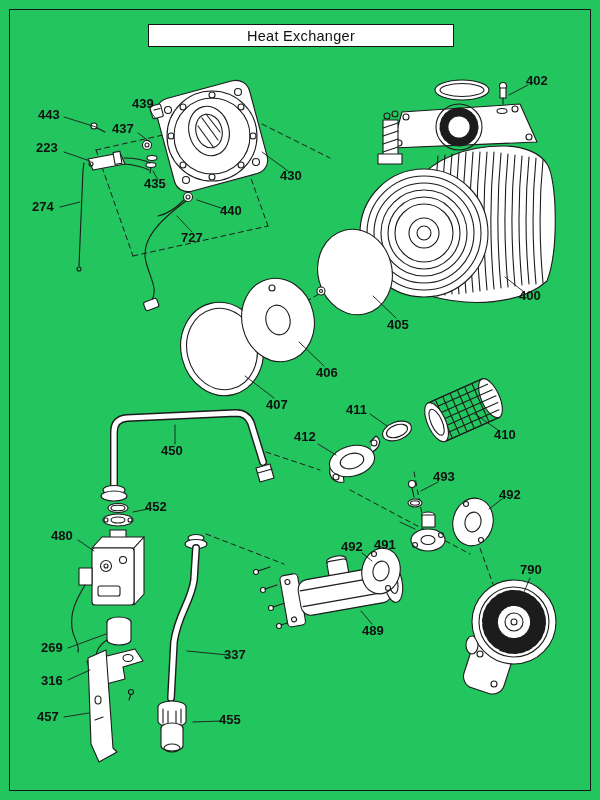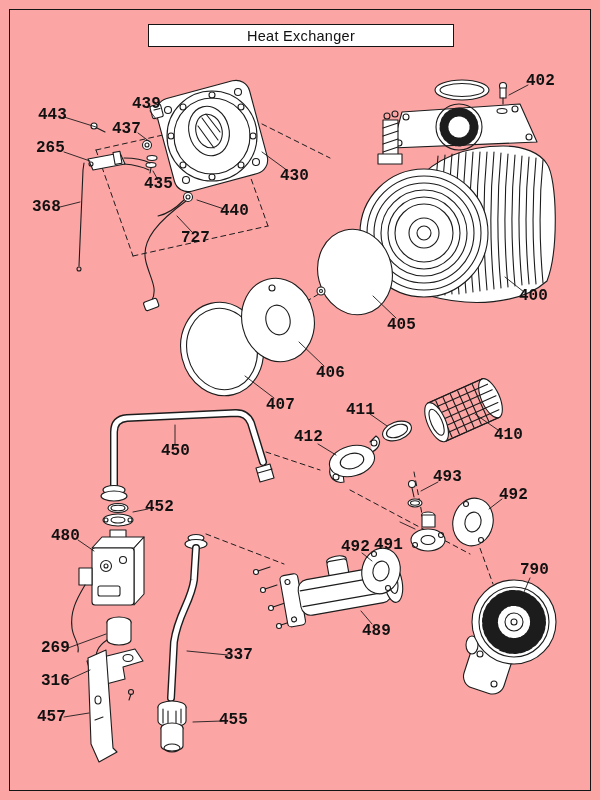--- a/index.html
+++ b/index.html
@@ -1,34 +1,34 @@
 <!DOCTYPE html>
 <html><head>
 <meta charset="utf-8">
 <style>
   * { margin:0; padding:0; box-sizing:border-box; }
   html,body { width:600px; height:800px; background:#fff; }
-  .page { position:relative; width:600px; height:800px; background:#fca5a5;
+  .page { position:relative; width:600px; height:800px; background:#22c55e;
           font-family:"Liberation Sans", sans-serif; overflow:hidden; }
   .outer-border { position:absolute; left:9px; top:9px; right:9px; bottom:9px;
                   border:1.6px solid #141414; }
   .title-box { position:absolute; left:148px; top:24px; width:306px; height:23px;
                border:1.6px solid #141414; background:#fff; display:flex;
                align-items:center; justify-content:center; font-size:14.5px;
                color:#111; letter-spacing:.3px; }
   svg.art-canvas { position:absolute; left:0; top:0; width:600px; height:800px; }
   .art * { stroke:#1c1c1c; fill:none; stroke-width:1.1; stroke-linecap:round; stroke-linejoin:round; }
   .art .wf { fill:#fff; }
   .art .dash { stroke-dasharray:5 4; stroke-width:1; }
   .art .leader { stroke-width:.9; }
   .art .spoke { stroke-width:9; stroke-dasharray:1.8 2.6; }
   .art .spoke-big { stroke-width:16; stroke-dasharray:2.4 3.4; }
   .art .pipe-o { stroke-width:8; }
   .art .pipe-i { stroke:#fff; stroke-width:5.2; }
-  .lbl { position:absolute; font-size:16px; font-weight:bold; color:#111; line-height:14px;font-family:Liberation Mono, monospace; }
+  .lbl { position:absolute; font-size:13px; font-weight:bold; color:#111; line-height:14px; }
 </style>
 </head>
 <body>
 
 <div class="page">
   <div class="outer-border"></div>
   <div class="title-box">
     <span>Heat Exchanger</span>
   </div>
 
@@ -313,23 +313,23 @@
            M498,430 L475,414 M175,444 L175,425 M148,509 L133,512 M78,540 L94,551
            M438,482 L421,491 M400,522 L415,529 M502,499 L489,509 M362,553 L372,561
            M530,578 L521,599 M372,624 L361,611 M68,648 L106,634 M68,680 L90,670
            M228,655 L187,651 M64,717 L89,713 M222,721 L193,722"></path>
     </g>
   </svg>
 
   <div class="lbl" style="left:38px;top:108px">443</div>
   <div class="lbl" style="left:132px;top:97px">439</div>
   <div class="lbl" style="left:112px;top:122px">437</div>
-  <div class="lbl" style="left:36px;top:141px">265</div>
+  <div class="lbl" style="left:36px;top:141px">223</div>
   <div class="lbl" style="left:144px;top:177px">435</div>
-  <div class="lbl" style="left:32px;top:200px">368</div>
+  <div class="lbl" style="left:32px;top:200px">274</div>
   <div class="lbl" style="left:220px;top:204px">440</div>
   <div class="lbl" style="left:280px;top:169px">430</div>
   <div class="lbl" style="left:181px;top:231px">727</div>
   <div class="lbl" style="left:526px;top:74px">402</div>
   <div class="lbl" style="left:519px;top:289px">400</div>
   <div class="lbl" style="left:387px;top:318px">405</div>
   <div class="lbl" style="left:316px;top:366px">406</div>
   <div class="lbl" style="left:266px;top:398px">407</div>
   <div class="lbl" style="left:346px;top:403px">411</div>
   <div class="lbl" style="left:294px;top:430px">412</div>

